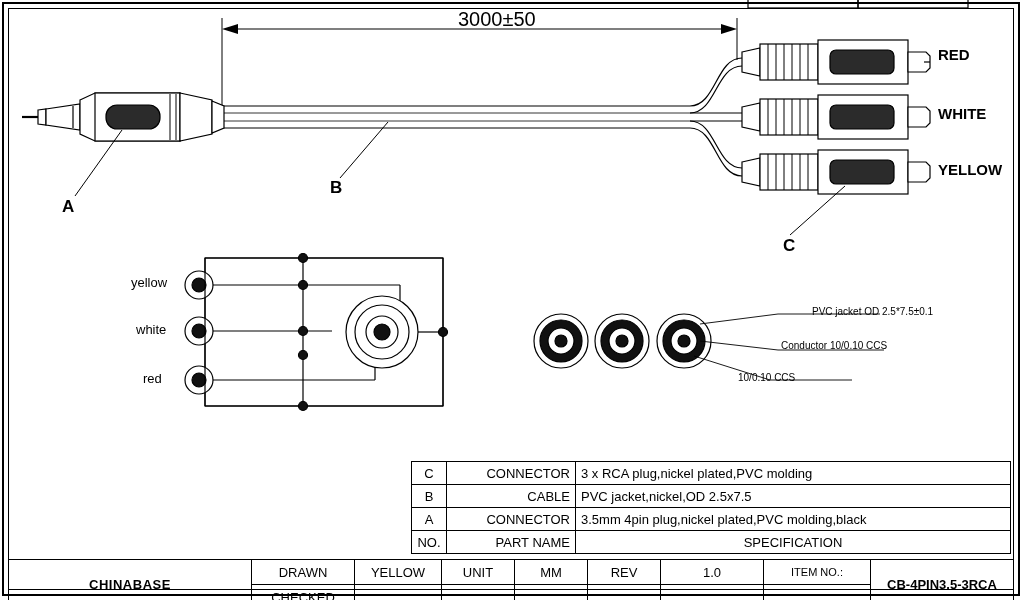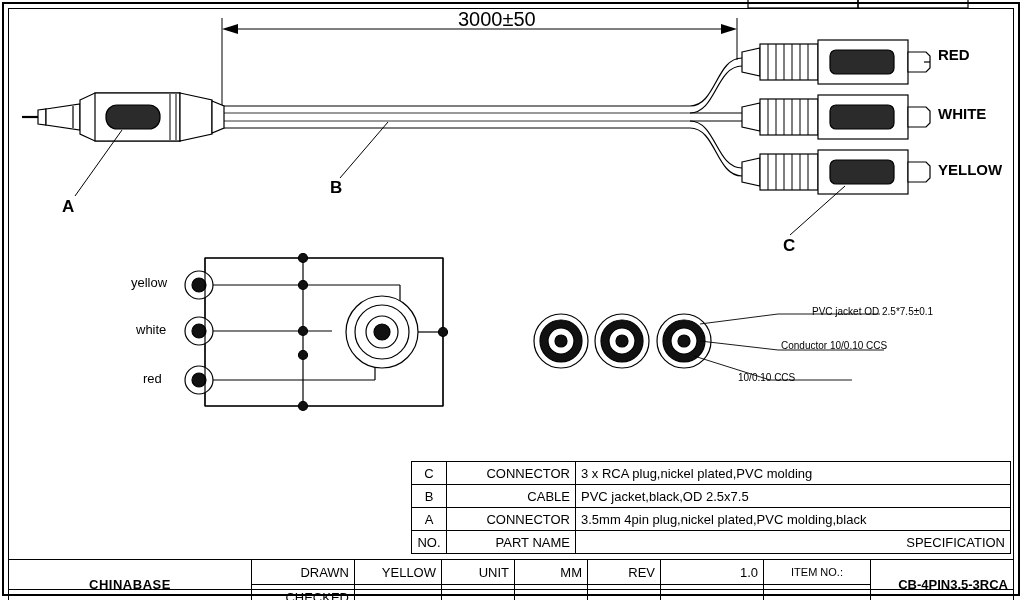--- a/index.html
+++ b/index.html
@@ -13,21 +13,21 @@
   .lbl{position:absolute;font-family:"Liberation Sans",sans-serif;white-space:nowrap;}
   .big-letter{font-size:17px;font-weight:bold;}
   .plug-name{font-size:15px;font-weight:bold;}
   .sm{font-size:13px;}
   .xs{font-size:10px;}
   .dim{font-size:20px;}
 
   
   .tb{position:absolute;border-collapse:collapse;font-family:"Liberation Sans",sans-serif;}
   .tb td{border:1px solid #000;padding:0 5px;font-size:13px;height:22px;}
-  .tb .c{text-align:right;}
+  .tb .c{text-align:center;}
   .tb .l{text-align:center;}
 
   #spec-table{left:411px;top:461px;width:600px;}
   #spec-table td.key{width:24px;text-align:center;}
   #spec-table td.part{width:118px;text-align:right;}
   #spec-table td.desc{width:auto;text-align:left;}
 
   #bottom-table{left:8px;top:559px;width:1006px;}
   #bottom-table td{height:24px;}
   .brand{font-size:26px;font-weight:bold;letter-spacing:0.5px;}
@@ -226,21 +226,21 @@
   <table class="tb" id="spec-table">
     <tbody>
         <tr>
       <td class="key">C</td>
       <td class="part">CONNECTOR</td>
       <td class="desc">3 x RCA plug,nickel plated,PVC molding</td>
     </tr>
     <tr>
       <td class="key">B</td>
       <td class="part">CABLE</td>
-      <td class="desc">PVC jacket,black,OD 2.5x7.5</td>
+      <td class="desc">PVC jacket,nickel,OD 2.5x7.5</td>
     </tr>
     <tr>
       <td class="key">A</td>
       <td class="part">CONNECTOR</td>
       <td class="desc">3.5mm 4pin plug,nickel plated,PVC molding,black</td>
     </tr>
     <tr>
       <td class="key">NO.</td>
       <td class="part">PART NAME</td>
       <td class="c">SPECIFICATION</td>

